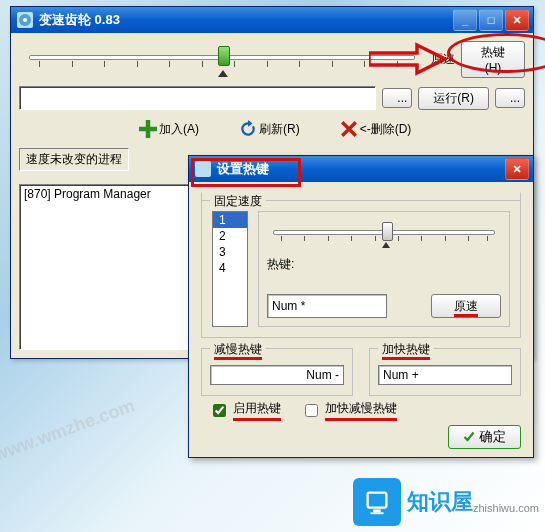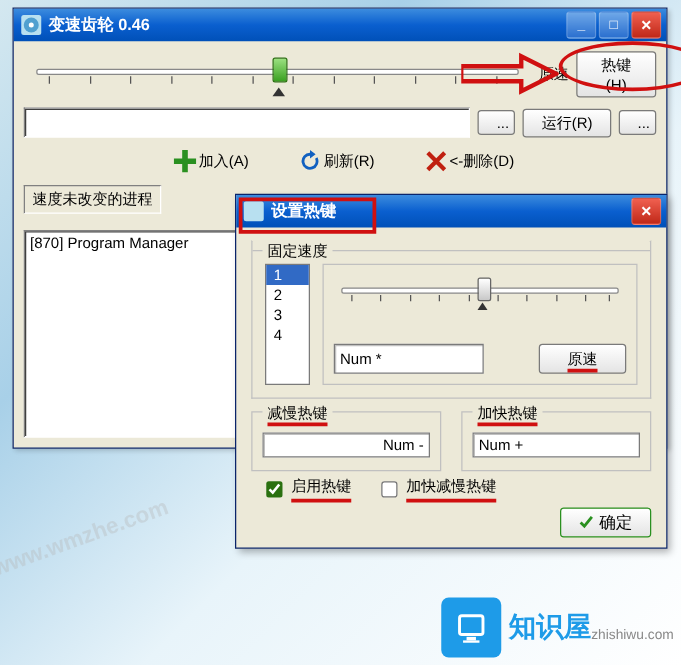--- a/index.html
+++ b/index.html
@@ -225,21 +225,21 @@
 <div class="watermark" style="left:300px; top:30px;">www.wmzhe.com</div>
 
 <div class="main-window">
   <div class="titlebar">
     <span class="icon">
       <svg viewBox="0 0 16 16">
           <circle cx="8" cy="8" r="6" fill="#50a0d0"></circle>
           <circle cx="8" cy="8" r="2" fill="#fff"></circle>
         </svg>
     </span>
-    <span>变速齿轮 0.46</span>
+    <span>变速齿轮 0.83</span>
     <span class="spacer"></span>
     <div class="win-btns">
       <div class="win-btn blue">_</div>
       <div class="win-btn blue">□</div>
       <div class="win-btn red">✕</div>
     </div>
   </div>
   <div class="main-body">
     <div class="slider-row">
       <div class="slider-track">
@@ -342,20 +342,21 @@
               <div class="tick" style="left:36%"></div>
             <div class="tick" style="left:46%"></div>
               <div class="tick" style="left:56%"></div>
             <div class="tick" style="left:66%"></div>
               <div class="tick" style="left:76%"></div>
             <div class="tick" style="left:86%"></div>
               <div class="tick" style="left:94%"></div>
           </div>
           <div class="hk-row">
             <div class="hk-col" style="flex:1;">
+              <span>热键:</span>
               <input class="text-input" style="width: 110px; margin-top: 19px;" value="Num *">
             </div>
             <button class="xp-button" style="width:70px;height:24px;">
               <span class="red-underline">原速</span>
             </button>
           </div>
         </div>
       </div>
     </div>
 

